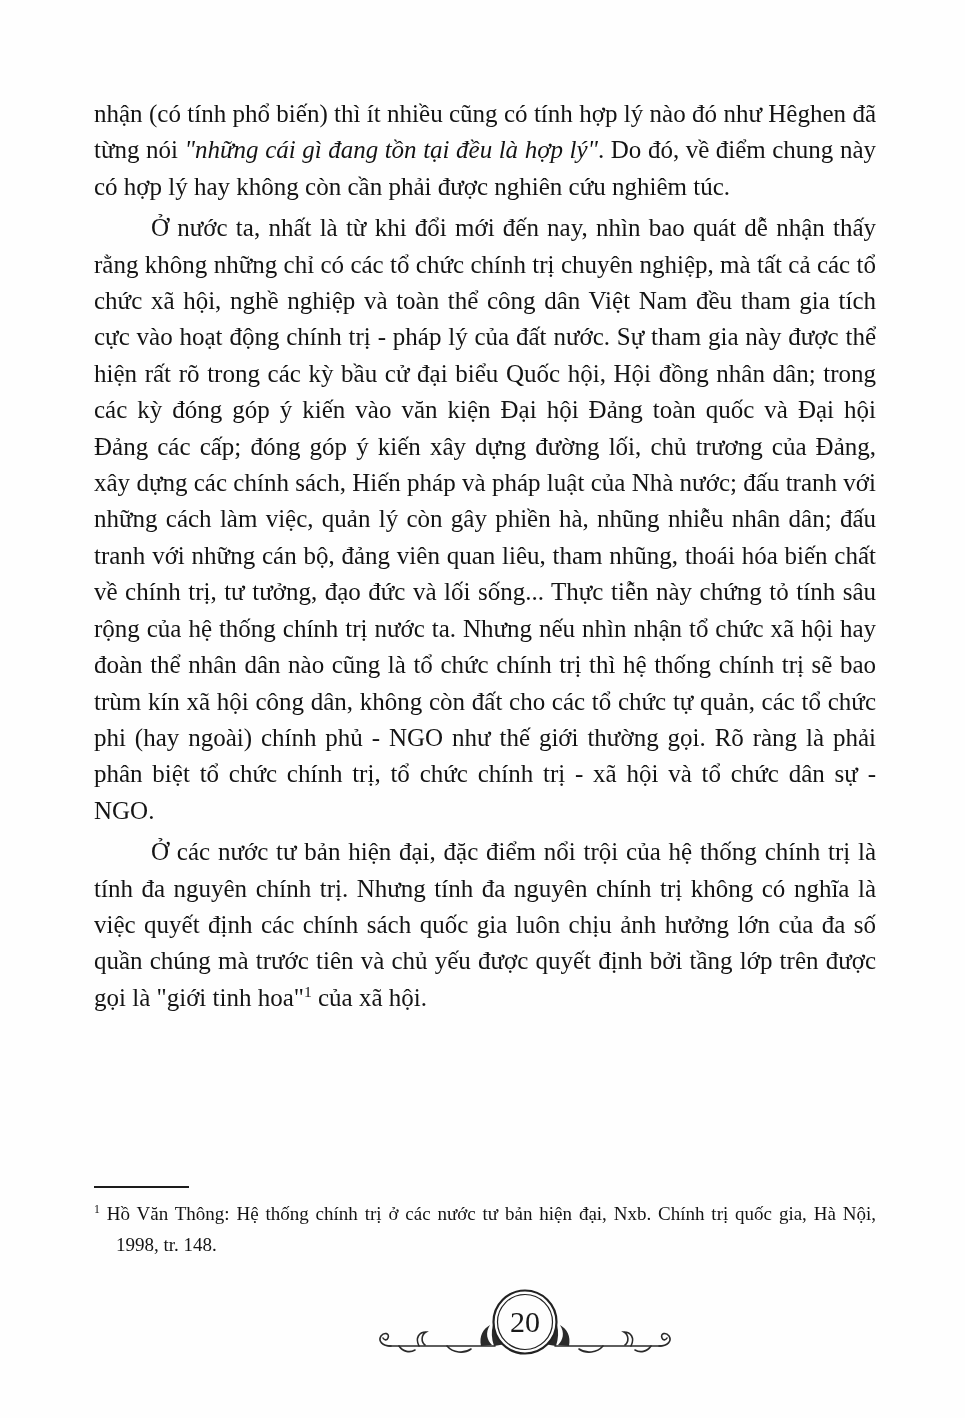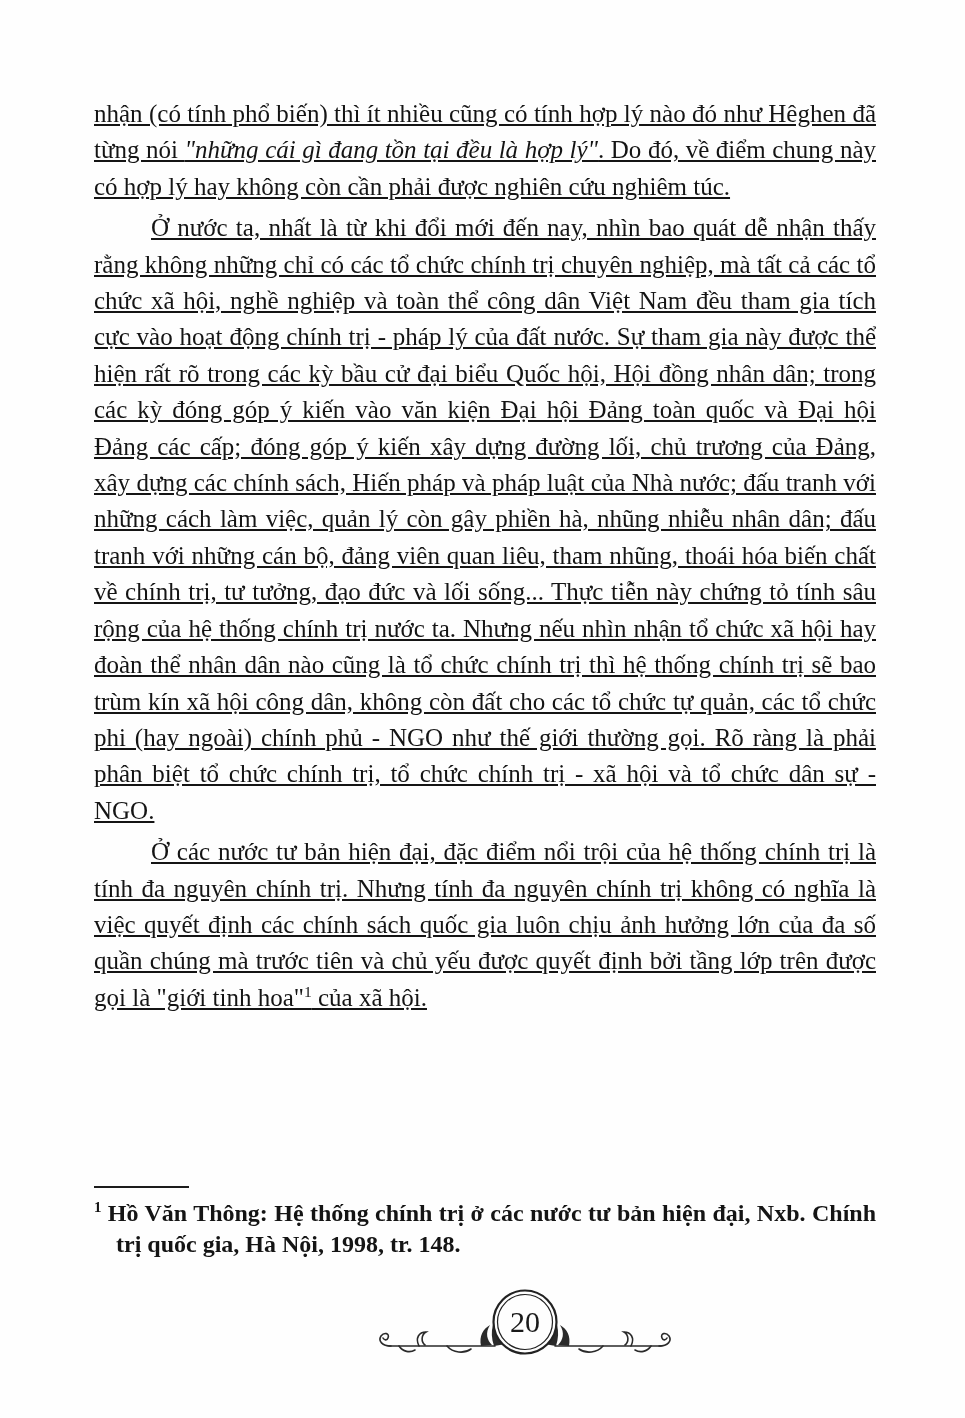--- a/index.html
+++ b/index.html
@@ -19,21 +19,20 @@
   }
   .content {
     position: absolute;
     left: 94px;
     top: 96px;
     width: 782px;
     font-size: 25px;
     line-height: 36.4px;
     text-align: justify;
     text-justify: inter-word;
-    text-decoration: underline;
   }
   .content p.para {
     margin: 0 0 5px 0;
   }
   .content p.para.indent {
     text-indent: 57px;
   }
   .content em {
     font-style: italic;
   }
@@ -49,26 +48,25 @@
     width: 782px;
   }
   .footnote-rule {
     width: 95px;
     border: 0;
     border-top: 2px solid #1c1c1c;
     margin: 0 0 10px 0;
   }
   .footnote {
     margin: 0;
-    font-size: 24px;
+    font-size: 19px;
     line-height: 31px;
     text-align: justify;
     padding-left: 22px;
     text-indent: -22px;
-    font-weight: bold;
   }
   .page-footer {
     position: absolute;
     left: 0;
     top: 1282px;
     width: 100%;
     display: flex;
     justify-content: center;
     padding-left: 42px;
   }

